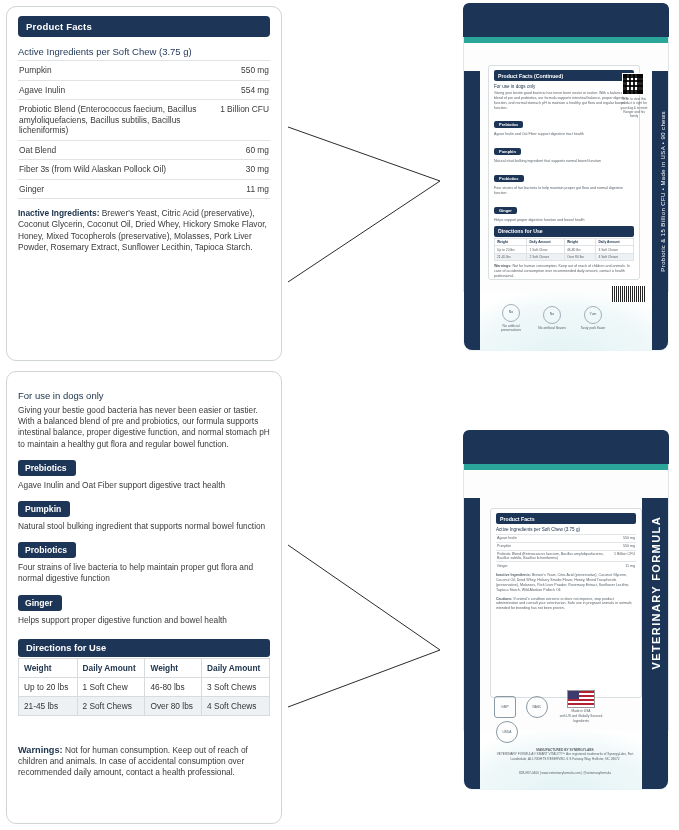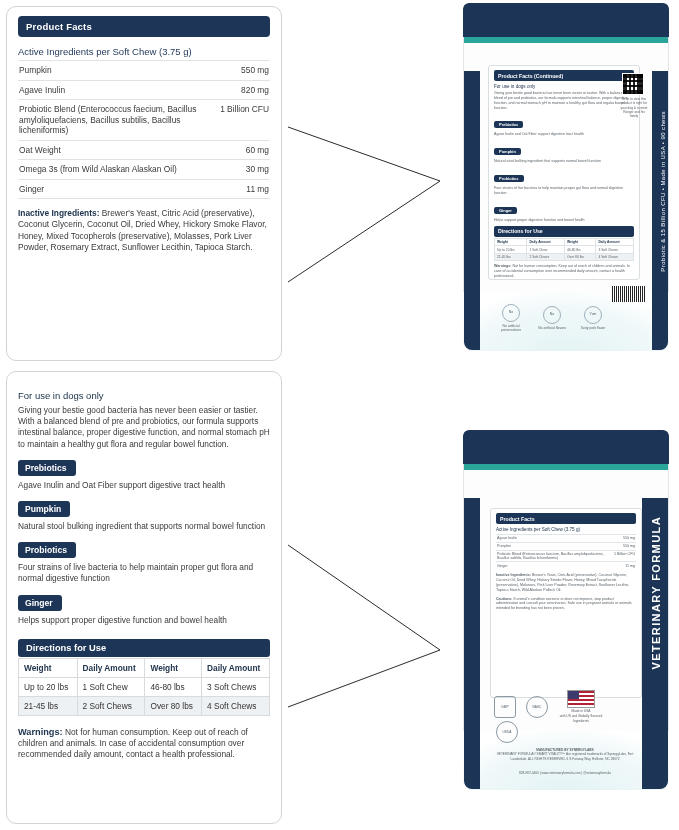--- a/index.html
+++ b/index.html
@@ -128,21 +128,21 @@
   table.dir th {
     font-weight: bold;
     color: #20364f;
     background: #fff;
   }
   table.dir td.shade, table.dir th.shade { background: #eef1f3; }
 
   .warn {
     font-size: 8.4px;
     line-height: 1.35;
-    margin-top: 10px;
+    margin-top: 28px;
     color: #3a3a3a;
   }
   .warn b { color: #20364f; font-size: 9.2px; }
 
   
   svg.connector {
     position: absolute;
     left: 0; top: 0;
     width: 679px; height: 830px;
     pointer-events: none;
@@ -368,32 +368,32 @@
     <div class="sect-title">Active Ingredients per Soft Chew (3.75 g)</div>
 
     <table class="facts">
       <tbody>
           <tr>
         <td>Pumpkin</td>
         <td class="amt">550 mg</td>
       </tr>
       <tr>
         <td>Agave Inulin</td>
-        <td class="amt">820 mg</td>
+        <td class="amt">554 mg</td>
       </tr>
       <tr>
         <td>Probiotic Blend (Enterococcus faecium, Bacillus amyloliquefaciens, Bacillus subtilis, Bacillus licheniformis)</td>
         <td class="amt">1 Billion CFU</td>
       </tr>
       <tr>
-        <td>Oat Weight</td>
+        <td>Oat Blend</td>
         <td class="amt">60 mg</td>
       </tr>
       <tr>
-        <td>Omega 3s (from Wild Alaskan Alaskan Oil)</td>
+        <td>Fiber 3s (from Wild Alaskan Pollock Oil)</td>
         <td class="amt">30 mg</td>
       </tr>
       <tr class="last">
         <td>Ginger</td>
         <td class="amt">11 mg</td>
       </tr>
     </tbody>
       </table>
 
     <div class="para">

